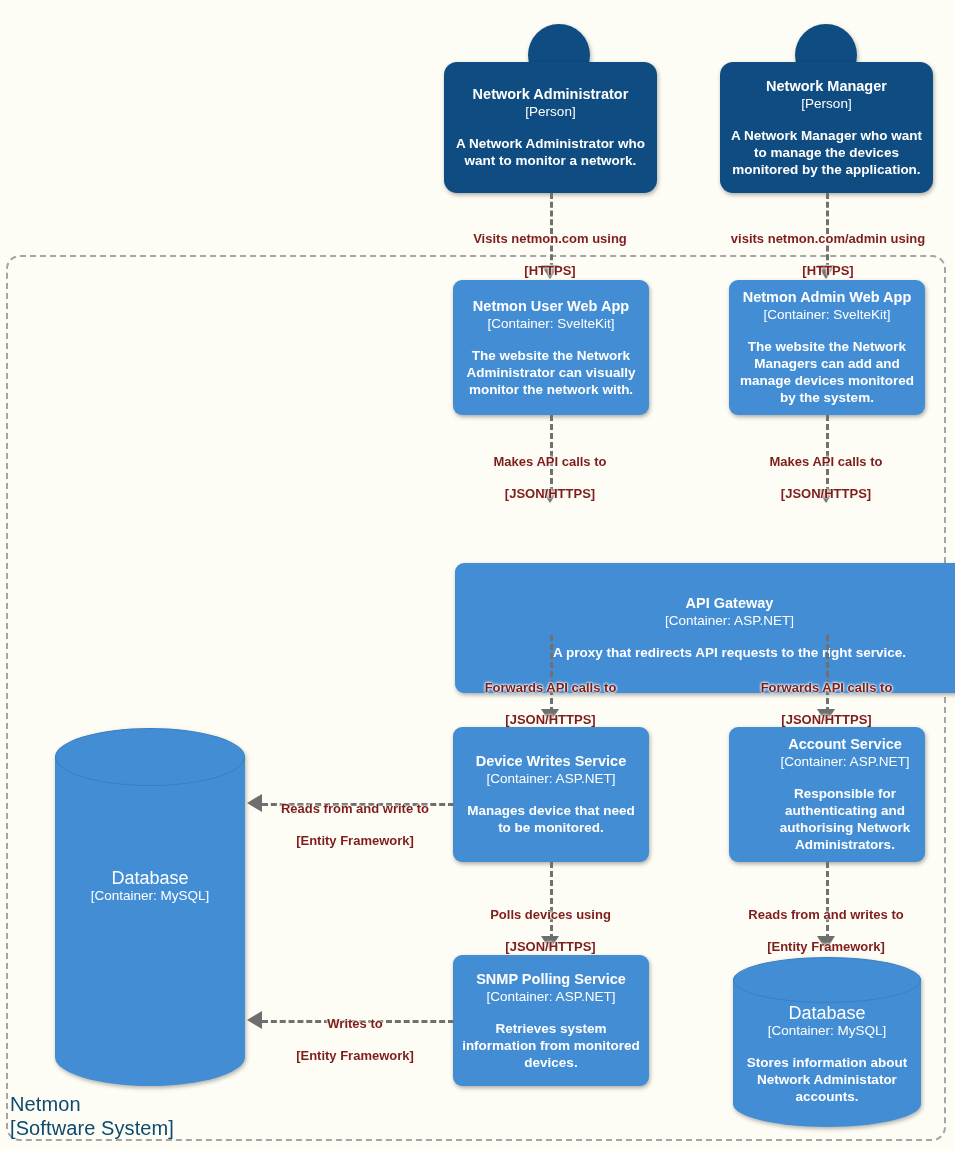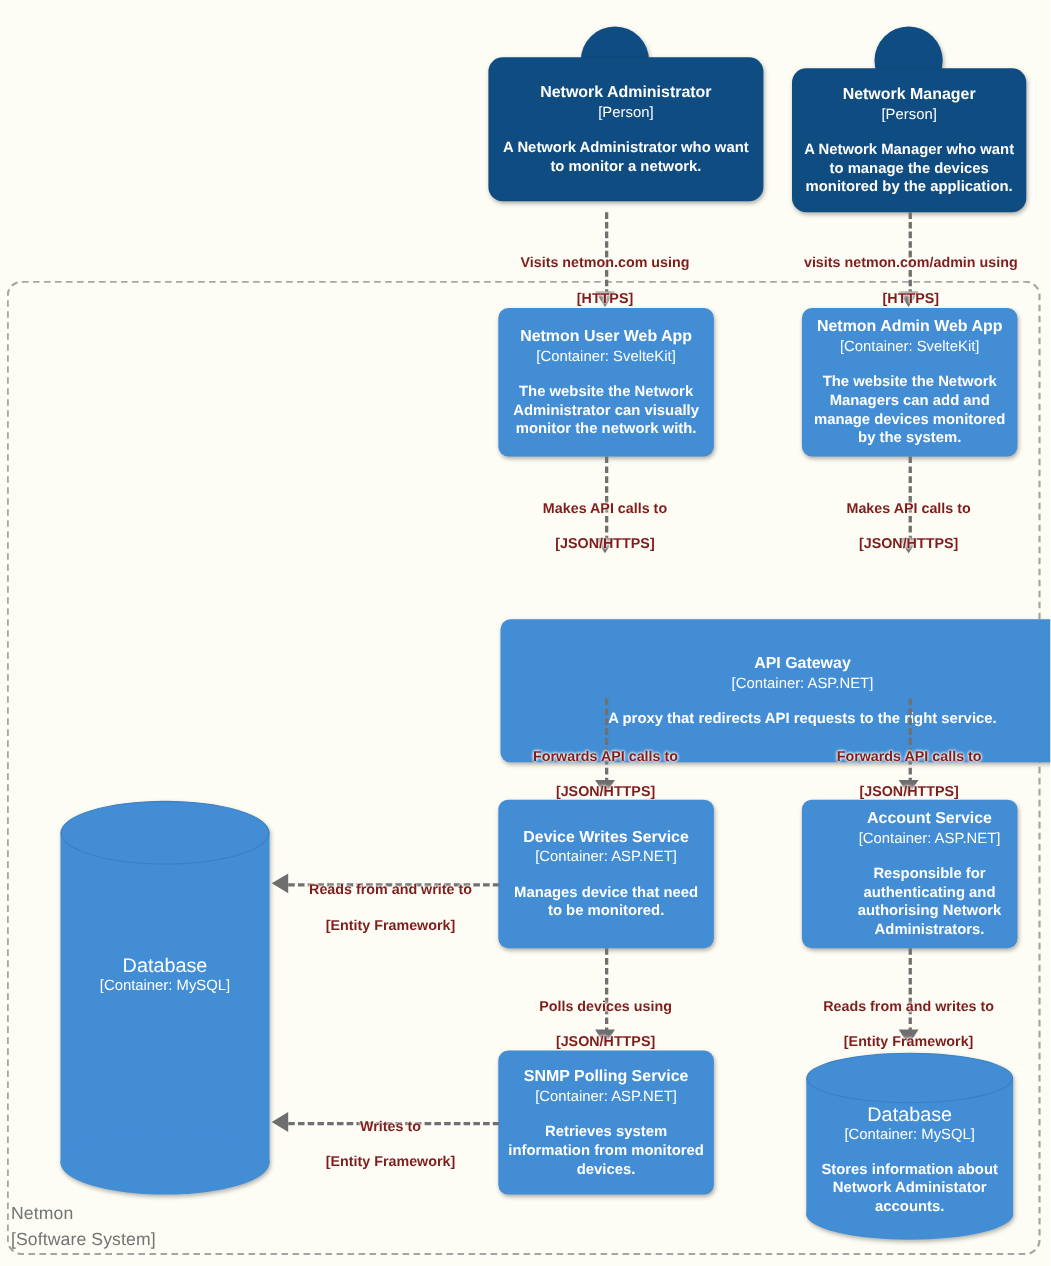--- a/index.html
+++ b/index.html
@@ -18,22 +18,22 @@
   }
   .boundary {
     position: absolute;
     border: 2px dashed #a5a5a5;
     border-radius: 14px;
     box-sizing: border-box;
     background: transparent;
   }
   .boundary-label {
     position: absolute;
-    color: #737373;
-    font-size: 16px;
+    color: #0c4a6e;
+    font-size: 20px;
     line-height: 24px;
     white-space: pre;
     letter-spacing: 0.1px;
   }
   .node {
     position: absolute;
     box-sizing: border-box;
     display: flex;
     flex-direction: column;
     align-items: center;
@@ -143,21 +143,21 @@
 </head>
 <body>
 
 <div id="stage">
 
   <div class="boundary" style="left:6px; top:255px; width:940px; height:886px;"></div>
   <div class="boundary-label" style="left:10px; top:1092px;">Netmon
 [Software System]</div>
 
   <div class="person-head" style="left:528px; top:24px; width:62px; height:62px;"></div>
-  <div class="node person-body" style="left:444px; top:52px; width:250px; height:131px;">
+  <div class="node person-body" style="left:444px; top:62px; width:213px; height:131px;">
     <div class="nm">Network Administrator</div>
     <div class="tech">[Person]</div>
     <div class="desc">A Network Administrator who want to monitor a network.</div>
   </div>
 
   <div class="person-head" style="left:795px; top:24px; width:62px; height:62px;"></div>
   <div class="node person-body" style="left:720px; top:62px; width:213px; height:131px;">
     <div class="nm">Network Manager</div>
     <div class="tech">[Person]</div>
     <div class="desc">A Network Manager who want to manage the devices monitored by the application.</div>

